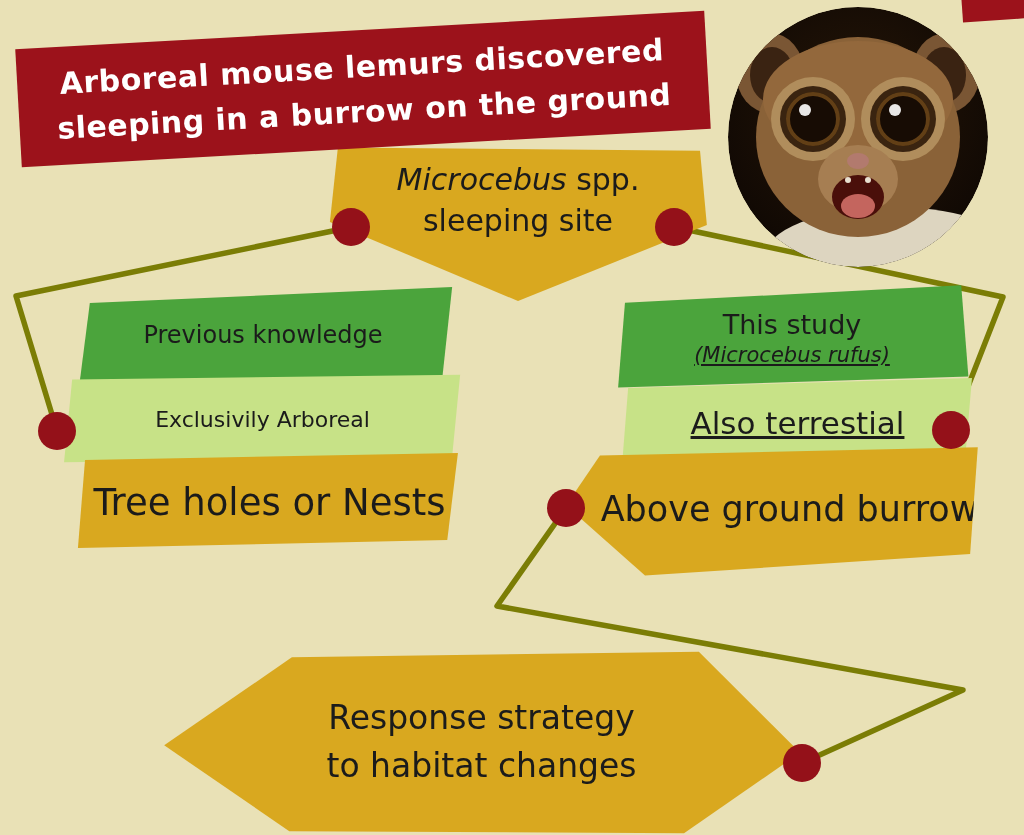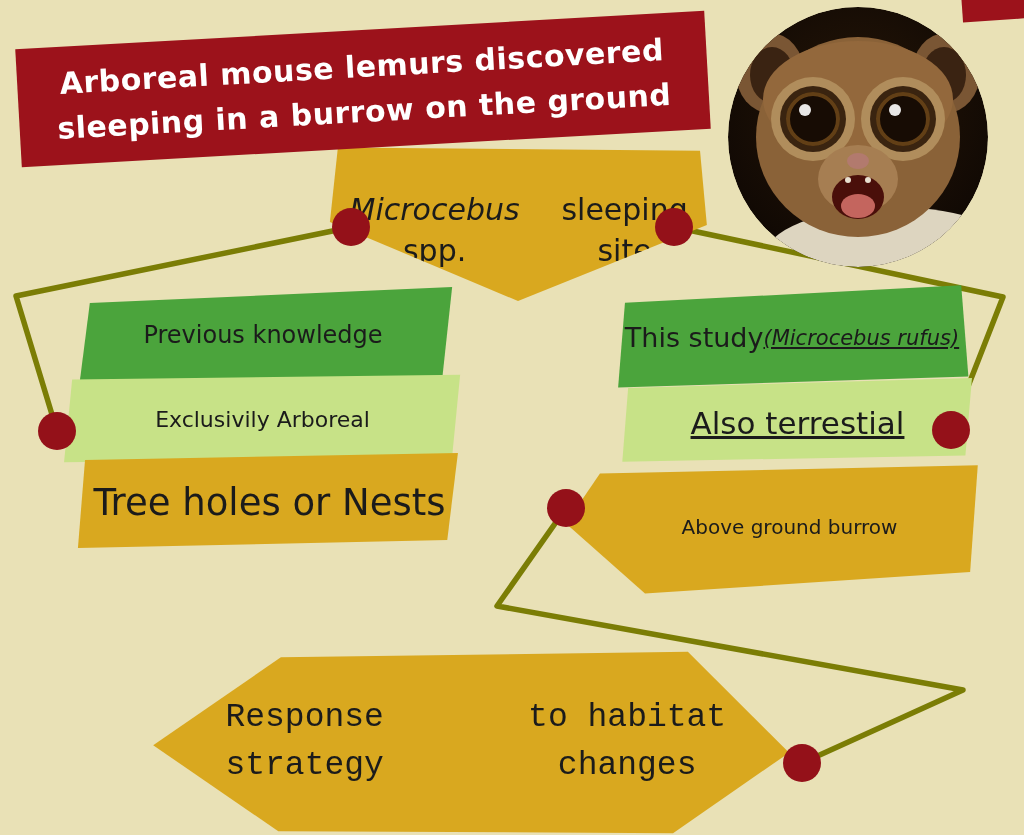--- a/index.html
+++ b/index.html
@@ -27,43 +27,43 @@
   .banner-corner{position:absolute;left:962px;top:-8px;width:75px;height:28px;z-index:3;
           background:var(--banner-red,#9c121b);transform:rotate(-4deg);}
 
   
   .photo{position:absolute;left:728px;top:7px;width:260px;height:260px;z-index:5;border-radius:50%;overflow:hidden;}
   .photo svg{display:block;width:100%;height:100%;}
 
   
   .root{left:328px;top:146px;width:380px;height:155px;background:var(--gold,#d9a81f);
         clip-path:polygon(2.6% 1%,97.9% 3%,99.7% 51%,50% 100%,0.5% 49%);
-        justify-content:flex-start;padding-top:14px;font-size:30px;line-height:1.35;}
+        flex-direction:column;justify-content:flex-start;padding-top:14px;font-size:30px;line-height:1.35;}
 
   
   .left-header{left:68px;top:285px;width:390px;height:100px;background:var(--green,#4ba43c);
         clip-path:polygon(5.6% 18%,98.5% 2%,96% 92%,3% 97%);font-size:24px;}
   .left-finding{left:60px;top:372px;width:405px;height:95px;background:var(--light-green,#c7e287);
         clip-path:polygon(3% 8%,98.8% 3%,96.8% 90%,1% 95%);font-size:22px;}
   .left-site{left:72px;top:452px;width:395px;height:100px;background:var(--gold,#d9a81f);
         clip-path:polygon(3.3% 8%,97.7% 1%,95% 88%,1.5% 96%);font-size:37px;text-align:center;}
 
   
   .right-header{left:612px;top:283px;width:360px;height:110px;background:var(--green,#4ba43c);
-        clip-path:polygon(3.6% 18%,97% 2%,99% 85%,1.7% 95%);font-size:27px;line-height:1.25;}
+        clip-path:polygon(3.6% 18%,97% 2%,99% 85%,1.7% 95%);flex-direction:column;font-size:27px;line-height:1.25;}
   .right-header .sub{font-size:21px;font-style:italic;text-decoration:underline;}
   .right-finding{left:615px;top:378px;width:365px;height:90px;background:var(--light-green,#c7e287);
         clip-path:polygon(3.6% 11%,97.8% 0%,96% 86%,2% 93%);font-size:31px;text-decoration:underline;}
-  .right-site{left:560px;top:464px;width:425px;height:135px;background:var(--gold,#d9a81f);
-        clip-path:polygon(9.4% 7%,98.3% 1%,96.5% 80%,20% 96%,1.4% 44%);font-size:20px;padding-left:34px;padding-bottom:10px;}
+  .right-site{left:560px;top:446px;width:425px;height:135px;background:var(--gold,#d9a81f);
+        clip-path:polygon(9.4% 7%,98.3% 1%,96.5% 80%,20% 96%,1.4% 44%);font-size:35px;padding-left:34px;padding-bottom:10px;}
 
   
-  .conclusion{left:148px;top:648px;width:645px;height:187px;background:var(--gold,#d9a81f);
+  .conclusion{left:159px;top:648px;width:645px;height:187px;background:var(--gold,#d9a81f);
         clip-path:polygon(0.8% 52%,20.6% 5%,83.7% 2%,99.4% 56%,81.4% 99%,20.2% 98%);
-        font-size:33px;line-height:1.45;font-family:Liberation Mono, monospace;}
+        flex-direction:column;font-size:33px;line-height:1.45;}
 
   
   .dot{position:absolute;width:38px;height:38px;border-radius:50%;background:var(--node-red,#941119);z-index:6;}
   .dot-root-left{left:332px;top:208px;}
   .dot-root-right{left:655px;top:208px;}
   .dot-left-branch{left:38px;top:412px;}
   .dot-right-branch{left:932px;top:411px;}
   .dot-gold-left{left:547px;top:489px;}
   .dot-conclusion{left:783px;top:744px;}
 

